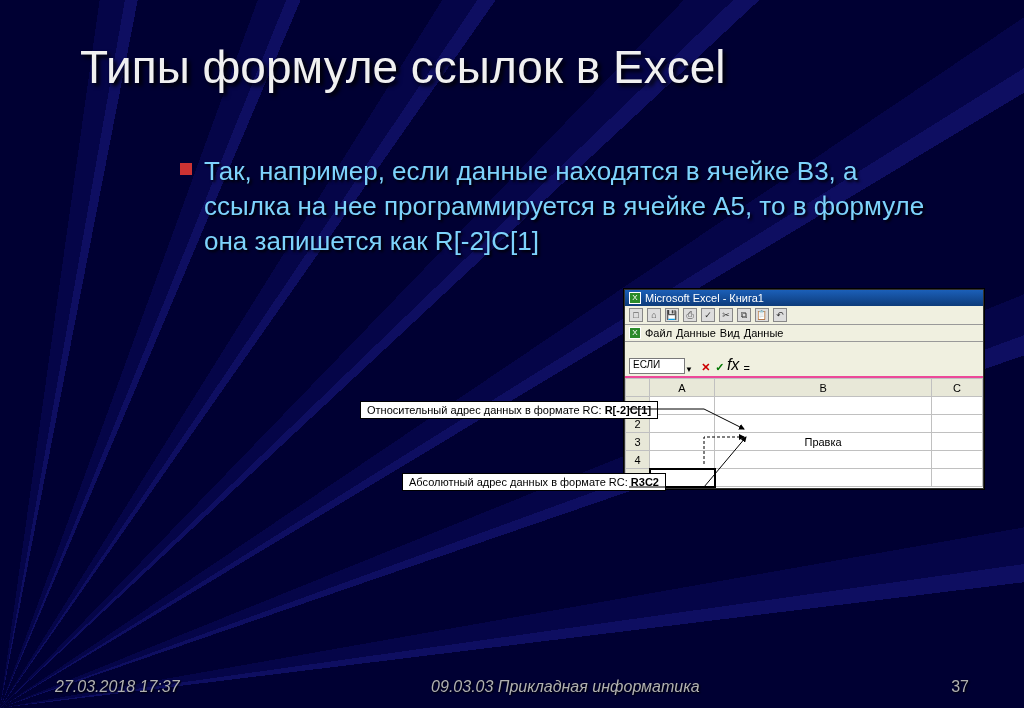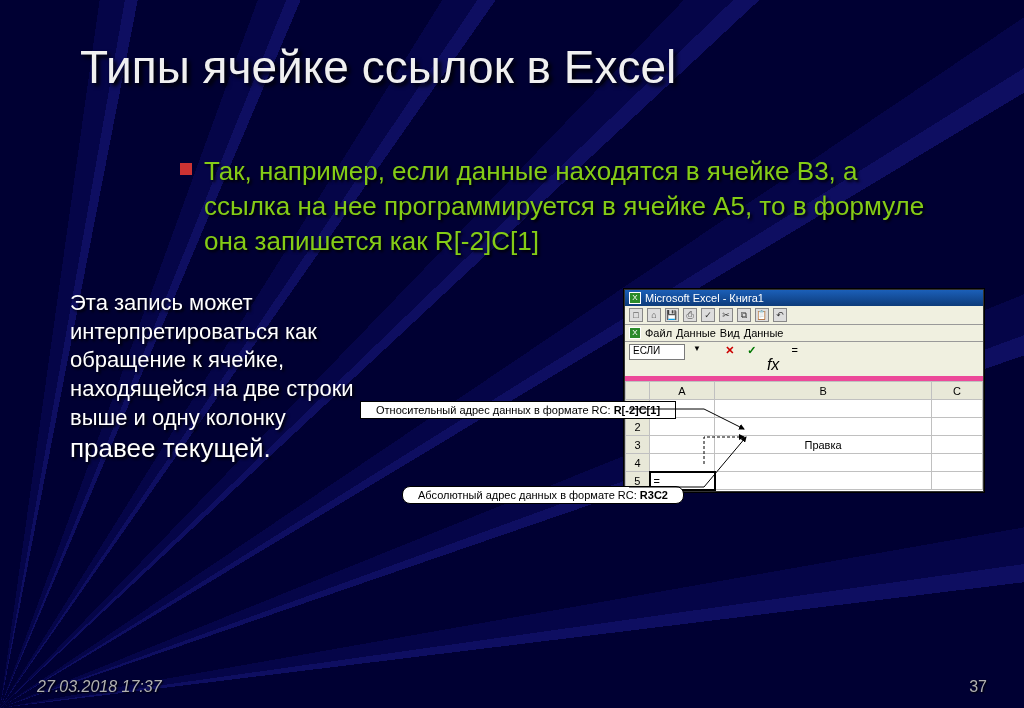--- a/index.html
+++ b/index.html
@@ -30,21 +30,21 @@
     text-shadow: 3px 3px 4px #000;
     margin-bottom: 60px;
     margin-left: 20px;
   }
   .body-block { margin-left: 120px; width: 760px; }
   .bullet-row { display: flex; gap: 12px; }
   .bullet-square { width: 12px; height: 12px; background: #cc3333; margin-top: 9px; flex-shrink: 0; }
   .body-text {
     font-size: 26px;
     line-height: 1.35;
-    color: #84cc16;
+    color: #7dd3fc;
     text-shadow: 2px 2px 3px #000;
   }
   .lower { display: flex; margin-top: 30px; gap: 18px; align-items: flex-start; }
   .left-note {
     width: 300px;
     margin-left: 10px;
     font-size: 22px;
     color: #fff;
     text-shadow: 2px 2px 3px #000;
     line-height: 1.3;
@@ -78,77 +78,73 @@
     background: #f0f0e0;
     padding: 2px 4px;
     display: flex; gap: 4px; align-items: center;
     border-bottom: 1px solid #999;
     font-size: 11px;
   }
   .ex-menubar span { text-decoration: underline; text-decoration-color: transparent; }
   .ex-formula {
     background: #f0f0e0;
     padding: 2px 4px;
-    display: flex; gap: 8px; align-items: flex-start;
-    border-bottom: 5px solid #ec4899;
+    display: flex; gap: 0; align-items: flex-end;
+    border-bottom: 2px solid #ec4899;
   }
   .namebox { width: 56px; height: 16px; background: #fff; border: 1px solid #7a7a7a; font-size: 10px; padding: 0 3px; text-align: left; }
   .fx-cancel { color: #c00; font-weight: bold; width: 14px; text-align: center; }
   .fx-ok { color: #070; font-weight: bold; width: 14px; text-align: center; }
   .fx-lbl { font-style: italic; font-size: 16px; margin-top: 12px; }
   .fx-eq { margin-left: 4px; }
   .grid { background: #fff; }
   .grid table { border-collapse: collapse; width: 100%; }
   .grid th, .grid td { border: 1px solid #c0c0c0; height: 18px; font-size: 11px; text-align: center; }
   .grid th { background: #e8e8d8; font-weight: normal; }
   .grid .rowhdr { background: #e8e8d8; width: 24px; }
   .grid .sel { border: 2px solid #000; }
   .callout {
     position: absolute;
     background: #fff;
     color: #000;
     border: 1px solid #000;
-    padding: 2px 15px;
+    padding: 2px 6px;
     font-size: 11px;
     white-space: nowrap;
   }
   .callout b { font-weight: bold; }
   .footer {
     position: absolute; left: 0; right: 0; bottom: 12px;
     display: flex; justify-content: space-between;
-    padding: 0 37px;
+    padding: 0 55px;
     color: #b0b0b0;
     font-size: 16px;
     text-shadow: 1px 1px 2px #000;
     font-style: italic;
   }
   .footer .mid { font-style: italic; }
   .footer .pg { font-style: normal; }
 </style>
 </head>
 <body>
 
 <div class="slide">
   <div class="rays"></div>
   <div class="content">
 
-    <div class="title">Типы ячейке ссылок в Excel</div>
+    <div class="title">Типы формуле ссылок в Excel</div>
 
     <div class="body-block">
       <div class="bullet-row">
         <div class="bullet-square"></div>
         <div class="body-text">Так, например, если данные находятся в ячейке В3, а ссылка на нее программируется в ячейке А5, то в формуле она запишется как R[-2]C[1]</div>
       </div>
     </div>
 
     <div class="lower">
-      <div class="left-note">
-        <span>Эта запись может интерпретироваться как обращение к ячейке, находящейся на две строки выше и одну колонку</span>
-        <span class="big">правее текущей.</span>
-      </div>
 
       <div class="excel-wrap">
         <div class="excel-window">
           <div class="ex-titlebar">
             <span class="ex-ico">X</span>
             <span>Microsoft Excel - Книга1</span>
           </div>
           <div class="ex-toolbar">
             <span class="tb">□</span>
             <span class="tb">⌂</span>
@@ -216,36 +212,37 @@
                     <td></td>
                   </tr>
             </tbody>
               </table>
           </div>
         </div>
 
         <div class="callout" style="top:112px; left:-264px;">
           <span>Относительный адрес данных в формате RC: </span><b>R[-2]C[1]</b>
         </div>
-        <div class="callout" style="top:197px; left:-222px;border-radius:8px;">
+        <div class="callout" style="top:184px; left:-222px;">
           <span>Абсолютный адрес данных в формате RC: </span><b>R3C2</b>
         </div>
 
         <svg width="400" height="230" style="position:absolute;top:0;left:-270px;pointer-events:none">
           <defs>
             <marker id="ah" markerWidth="6" markerHeight="6" refX="5" refY="3" orient="auto">
               <path d="M0,0 L6,3 L0,6 Z" fill="#000"></path>
             </marker>
           </defs>
           <path d="M 275 120 L 350 120 L 390 140" stroke="#000" fill="none" marker-end="url(#ah)"></path>
           <path d="M 275 198 L 350 198 L 392 148" stroke="#000" fill="none" marker-end="url(#ah)"></path>
           <path d="M 350 175 L 350 148 L 390 148" stroke="#000" fill="none" stroke-dasharray="3,2" marker-end="url(#ah)"></path>
         </svg>
       </div>
     </div>
 
   </div>
 
   <div class="footer">
     <span>27.03.2018 17:37</span>
+    <span class="mid">09.03.03 Прикладная информатика</span>
     <span class="pg">37</span>
   </div>
 </div>
 
 </body></html>

